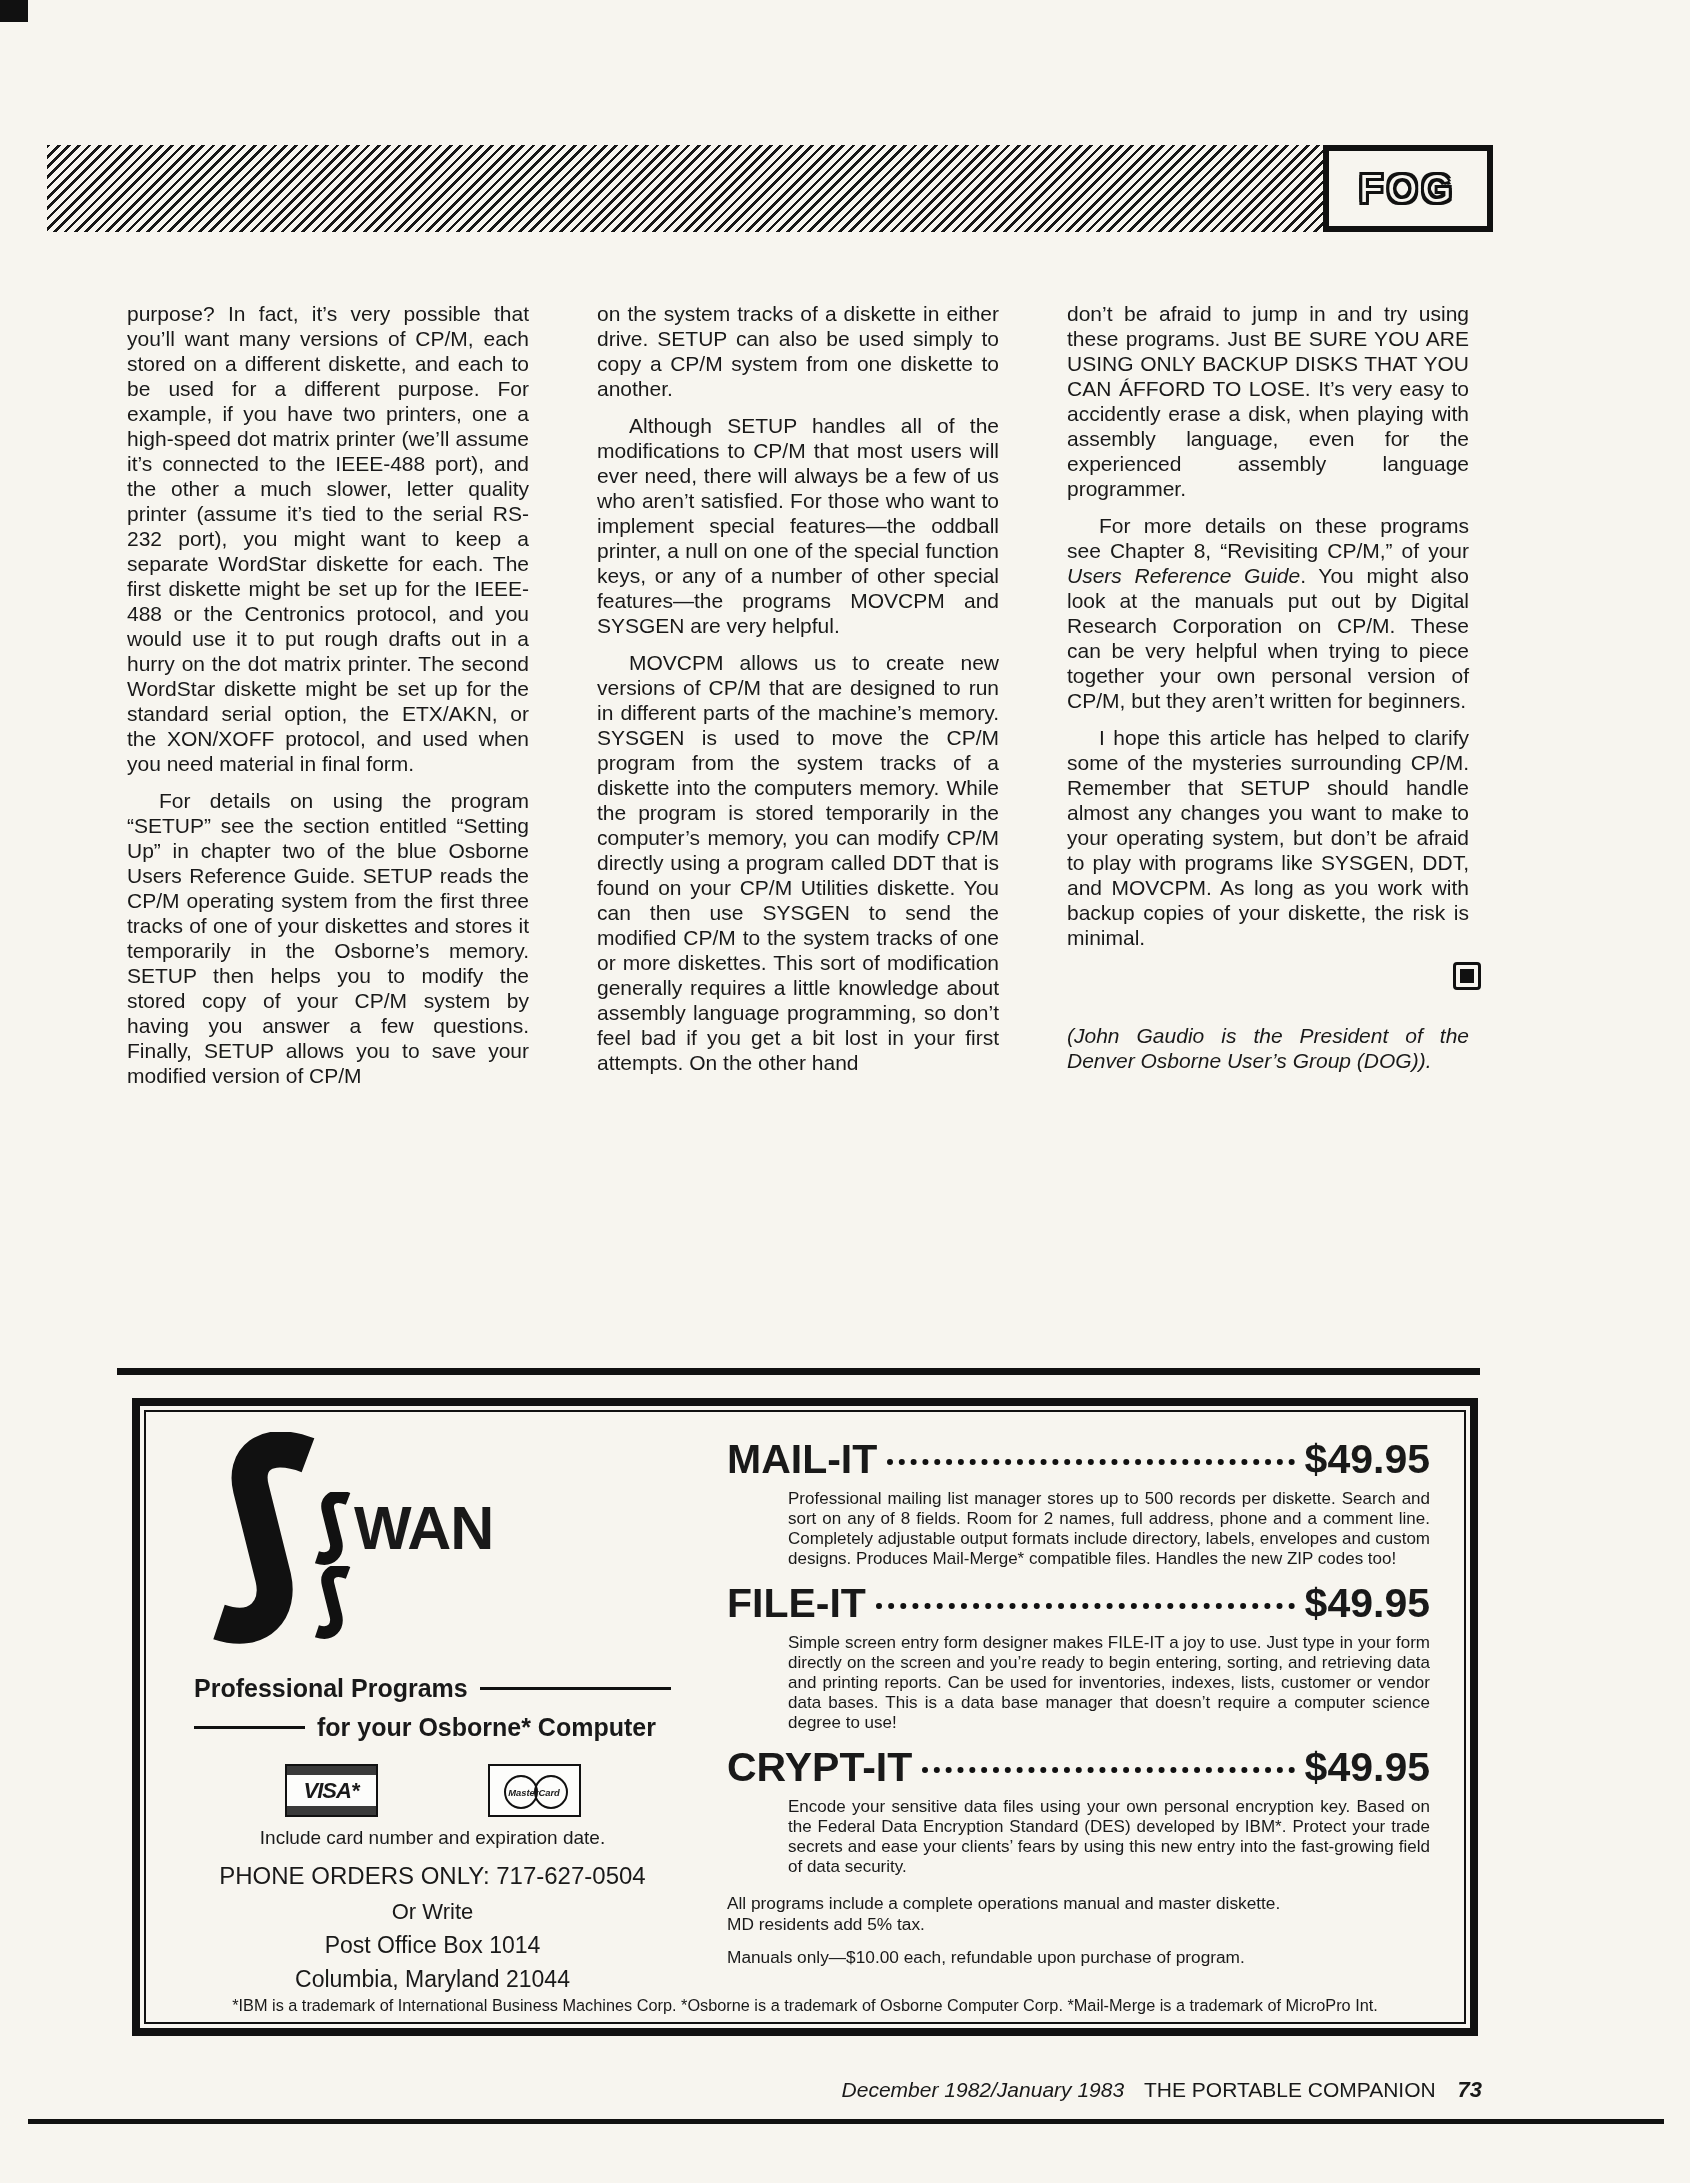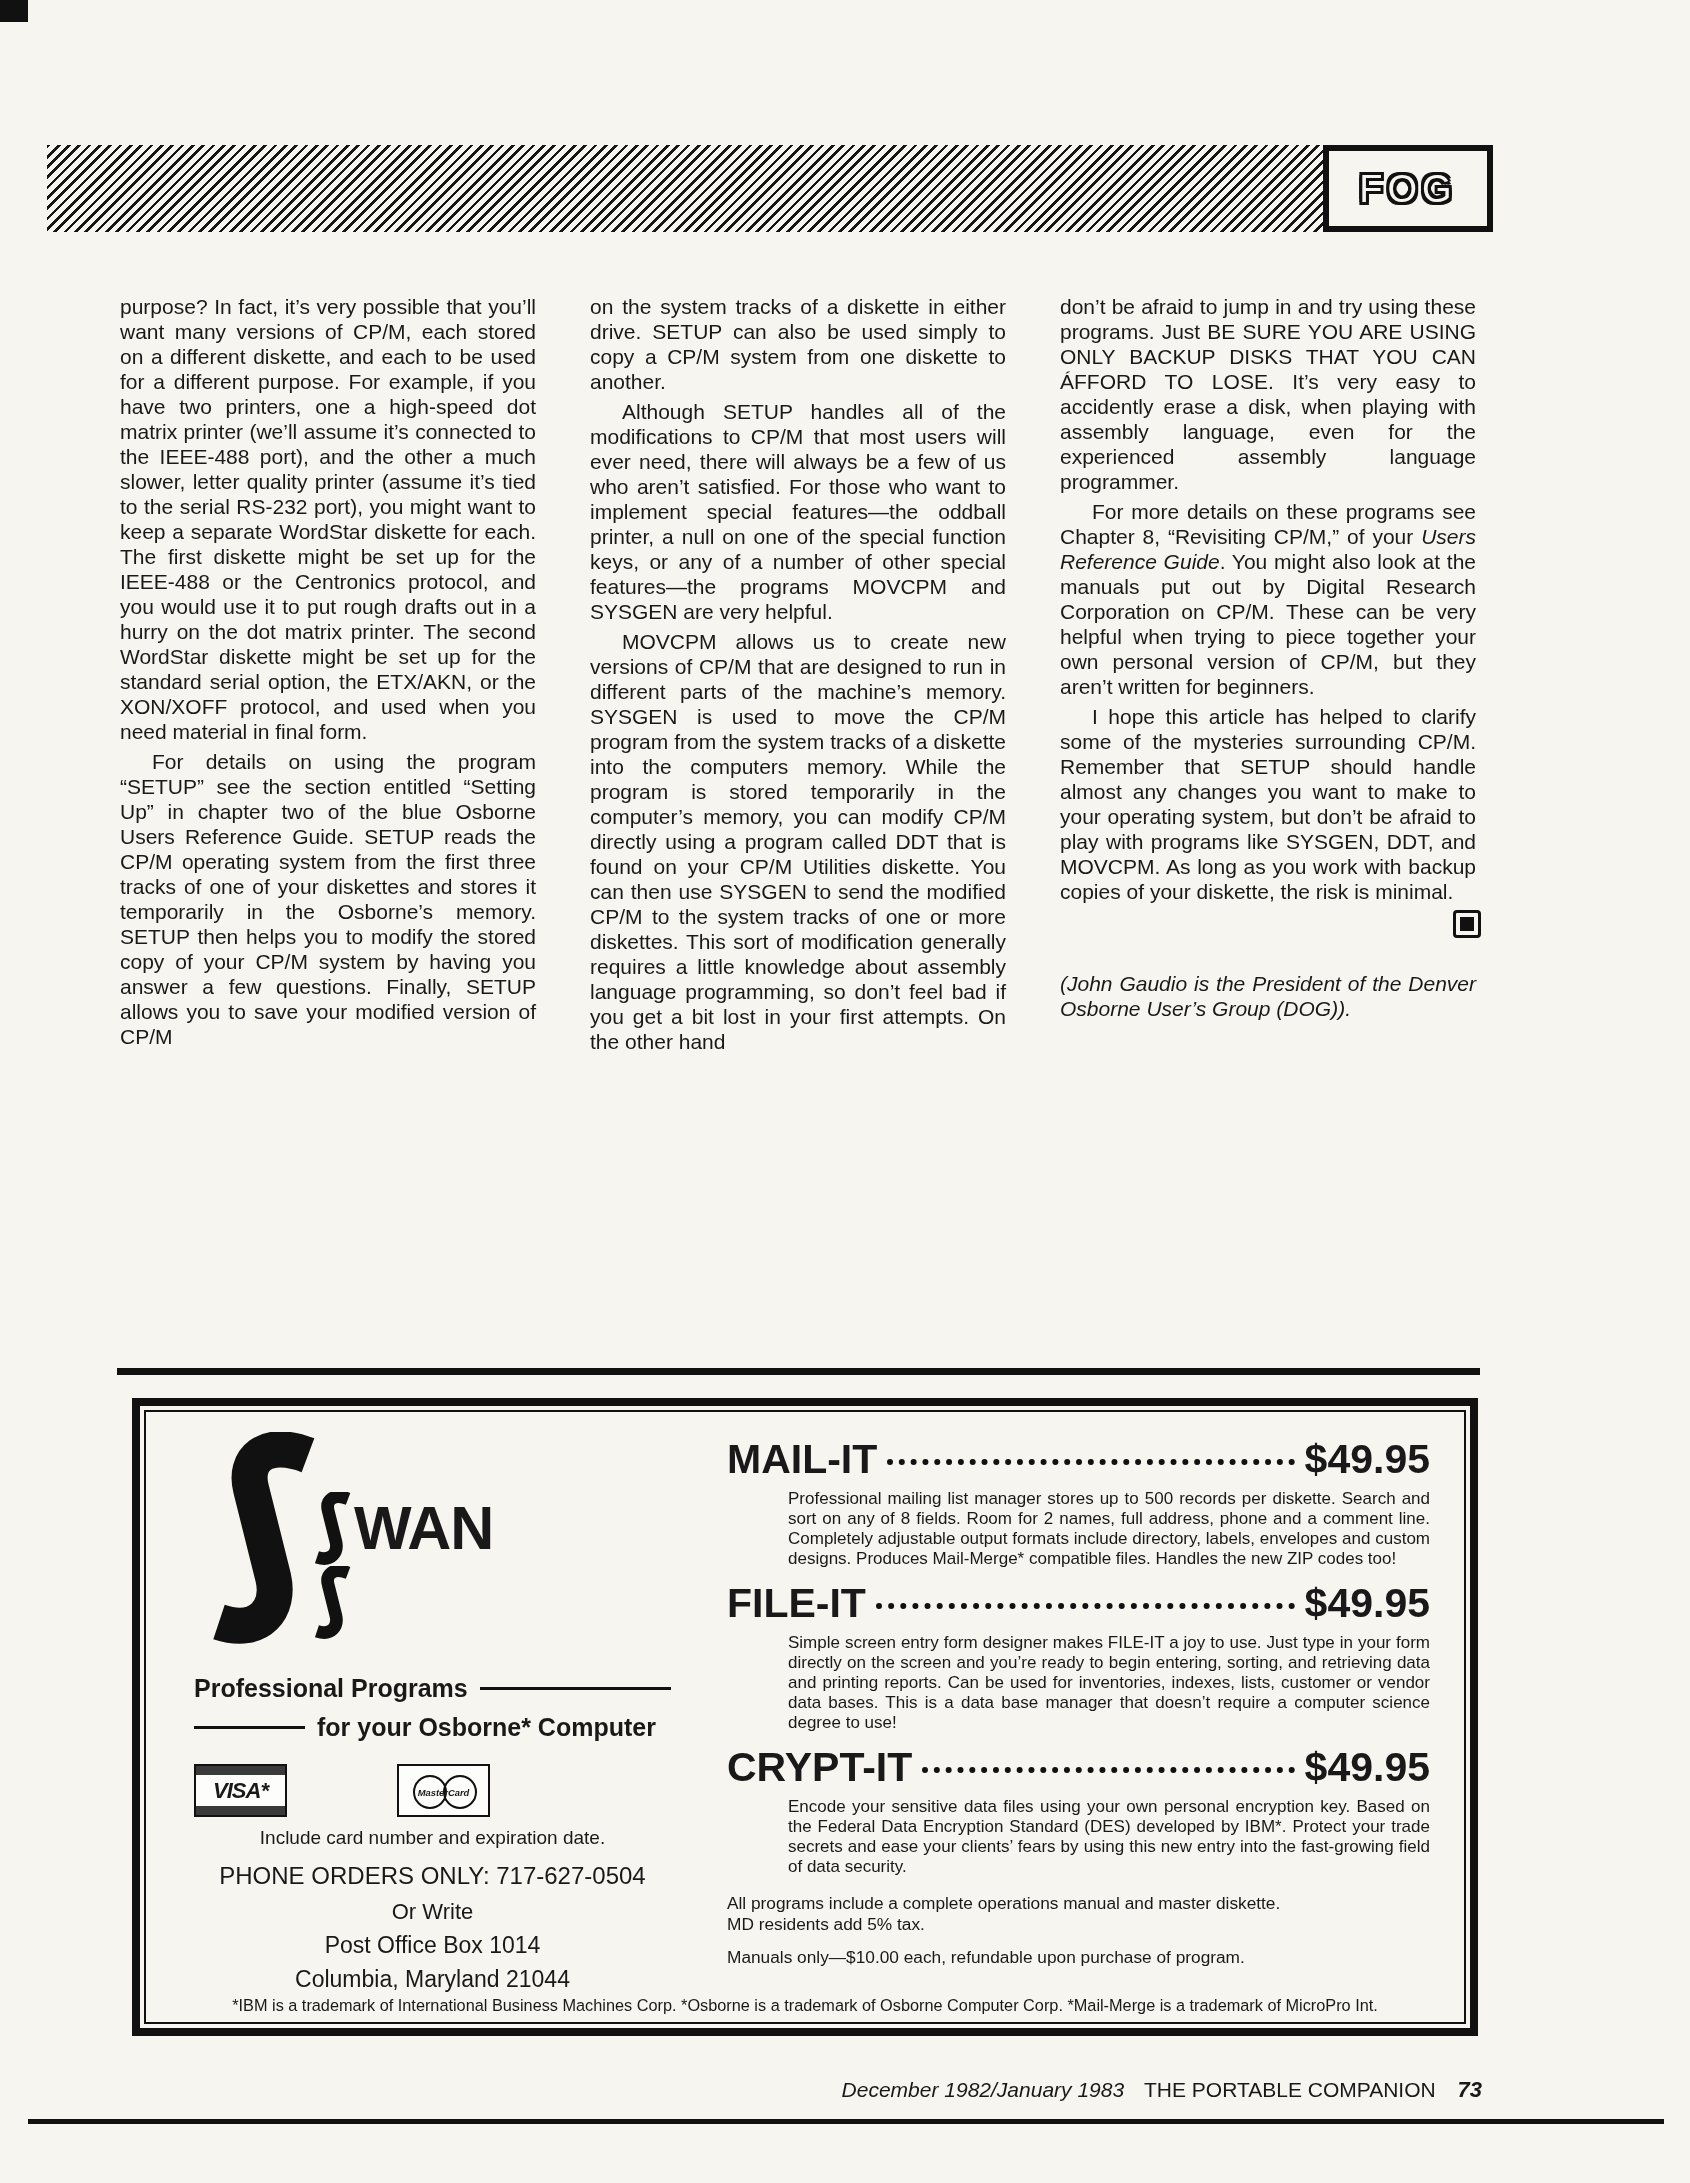--- a/index.html
+++ b/index.html
@@ -31,21 +31,21 @@
     color: #f7f5ef;
     text-shadow: -3px -3px 0 #111, 3px -3px 0 #111, -3px 3px 0 #111, 3px 3px 0 #111,
                  0 -3px 0 #111, 0 3px 0 #111, -3px 0 0 #111, 3px 0 0 #111;
   }
   
   .columns {
     position: absolute; left: 115px; top: 289px; width: 1366px;
     display: flex; gap: 44px;
   }
   .col { width: 427px; font-size: 21px; line-height: 25px; text-align: justify; }
-  .col p { margin: 5px; text-indent: 32px; }
+  .col p { margin: 12px; text-indent: 32px; }
   .col p.cont { text-indent: 0; }
   .endmark-row { text-align: right; margin-top: 6px; }
   .endmark {
     display: inline-block; width: 22px; height: 22px;
     border: 3px solid #111; border-radius: 4px; position: relative;
   }
   .endmark::after { content: ""; position: absolute; inset: 4px; background: #111; }
   .byline { margin-top: 28px !important; font-style: italic; text-indent: 0 !important; }
   
   .rule-top { position: absolute; left: 117px; top: 1368px; width: 1363px; height: 7px; background: #111; }
@@ -72,21 +72,21 @@
   
   .tagline1, .tagline2 {
     display: flex; align-items: center; width: 477px;
     font-weight: bold; font-size: 25px;
   }
   .tagline1 { margin-top: 16px; }
   .tagline2 { margin-top: 10px; }
   .tagline1 .rule { flex: 1; height: 3px; background: #111; margin-left: 12px; }
   .tagline2 .rule { width: 111px; height: 3px; background: #111; margin-right: 12px; flex: none; }
   
-  .cards { width: 477px; display: flex; gap: 110px; margin-top: 22px; }
+  .cards { width: 477px; display: flex; justify-content: center; gap: 110px; margin-top: 22px; }
   .card-visa, .card-mc {
     width: 93px; height: 53px; box-sizing: border-box; border: 2px solid #111;
     background: #fdfdfb; position: relative;
     display: flex; align-items: center; justify-content: center;
   }
   .card-visa::before { content: ""; position: absolute; top: 0; left: 0; right: 0; height: 9px; background: #3a3a3a; }
   .card-visa::after  { content: ""; position: absolute; bottom: 0; left: 0; right: 0; height: 9px; background: #3a3a3a; }
   .visa-text { font-size: 22px; font-weight: bold; font-style: italic; letter-spacing: -1px; }
   .mc-c1, .mc-c2 { position: absolute; top: 9px; width: 34px; height: 34px; border: 2.5px solid #111; border-radius: 50%; box-sizing: border-box; }
   .mc-c1 { left: 14px; } .mc-c2 { left: 44px; }

